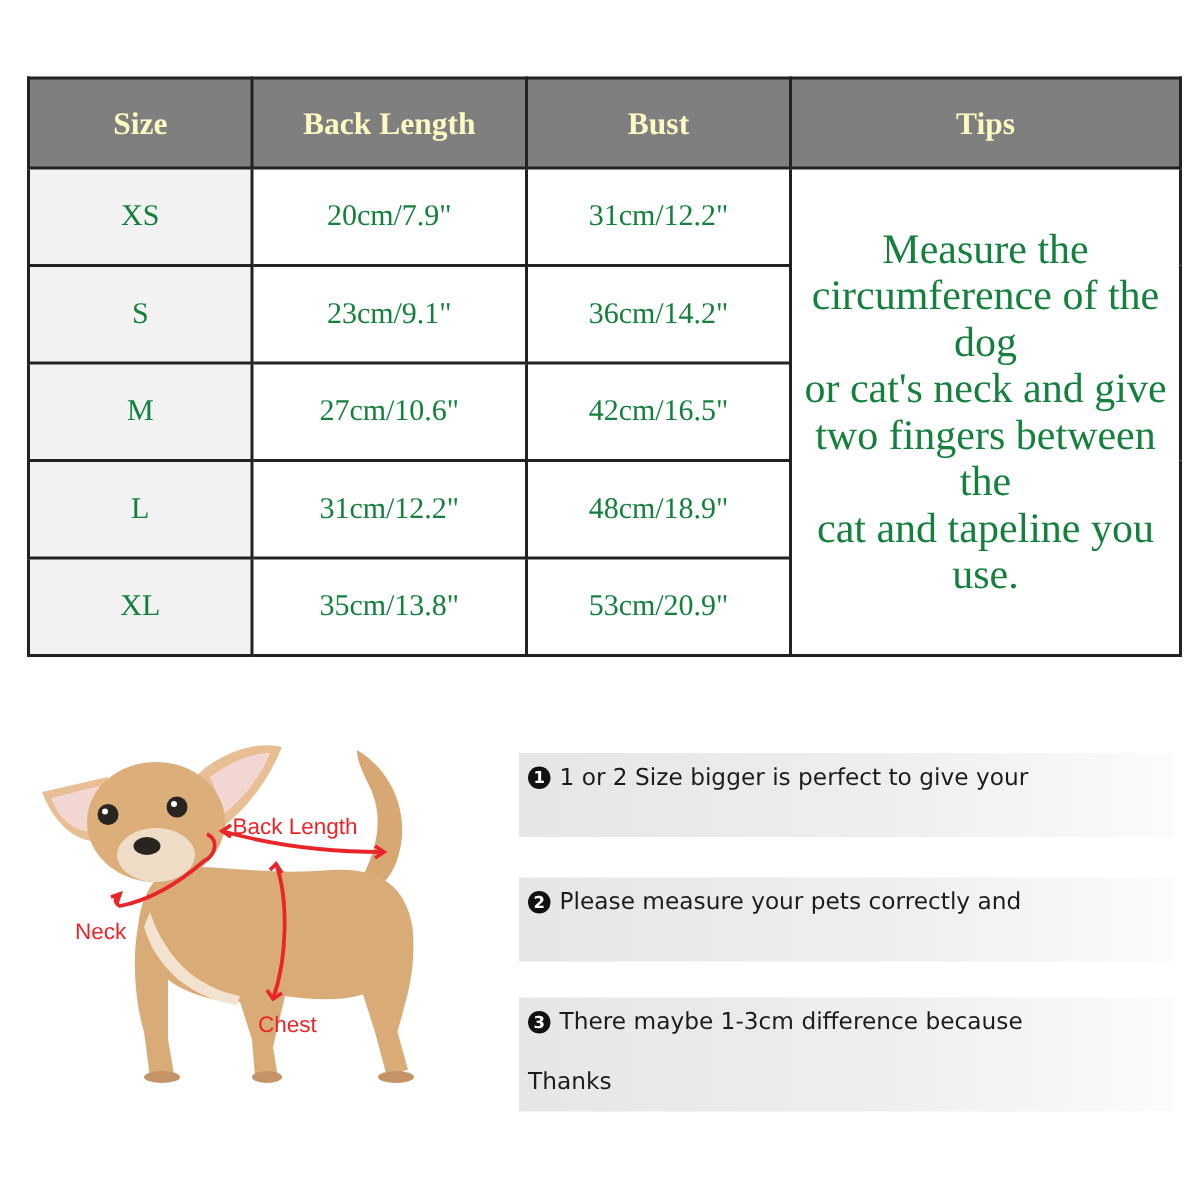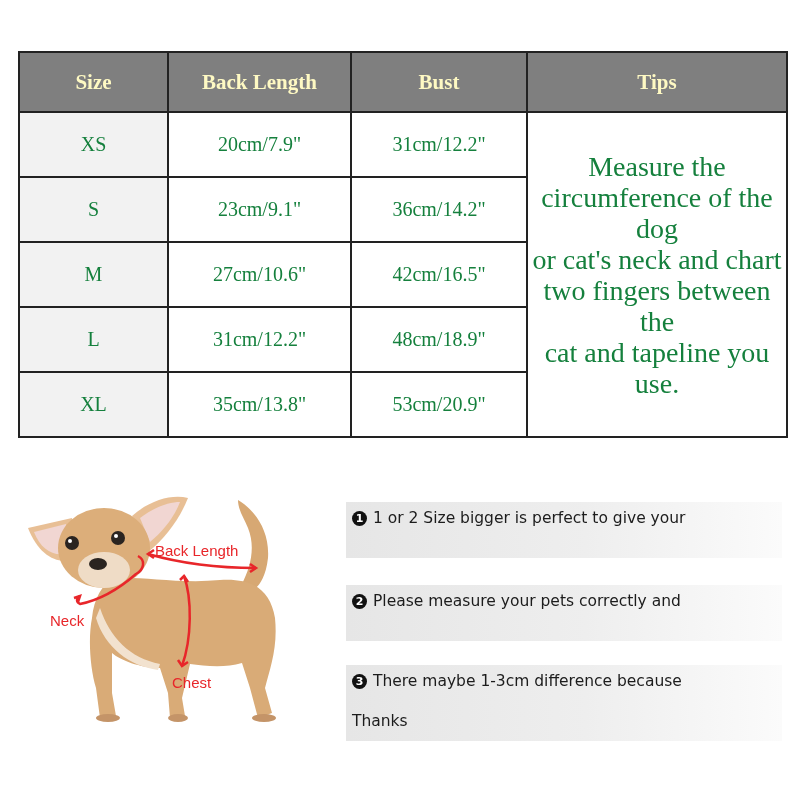--- a/index.html
+++ b/index.html
@@ -67,21 +67,21 @@
     </tr>
   </thead>
   <tbody>
     <tr>
       <td class="size-cell">XS</td>
       <td>20cm/7.9"</td>
       <td>31cm/12.2"</td>
       <td class="tips-cell" rowspan="5">
         <span>Measure the</span><br>
         <span>circumference of the dog</span><br>
-        <span>or cat's neck and chart</span><br>
+        <span>or cat's neck and give</span><br>
         <span>two fingers between the</span><br>
         <span>cat and tapeline you use.</span>
       </td>
     </tr>
     <tr>
       <td class="size-cell">S</td>
       <td>23cm/9.1"</td>
       <td>36cm/14.2"</td>
     </tr>
     <tr>

